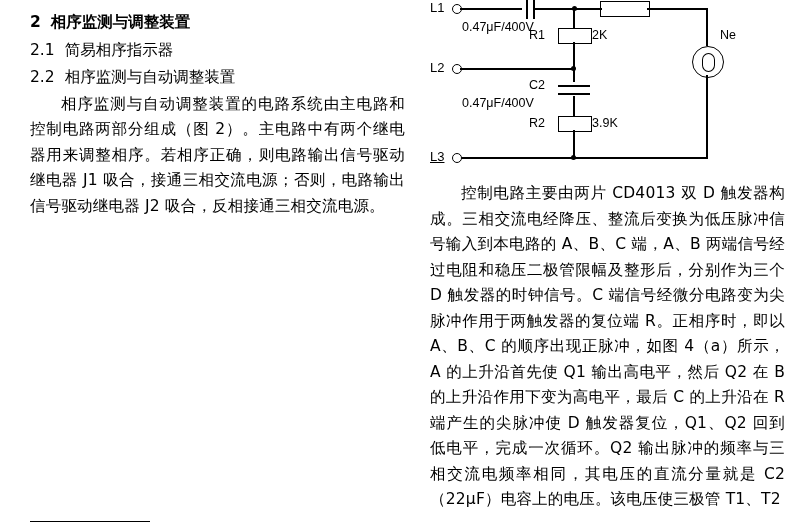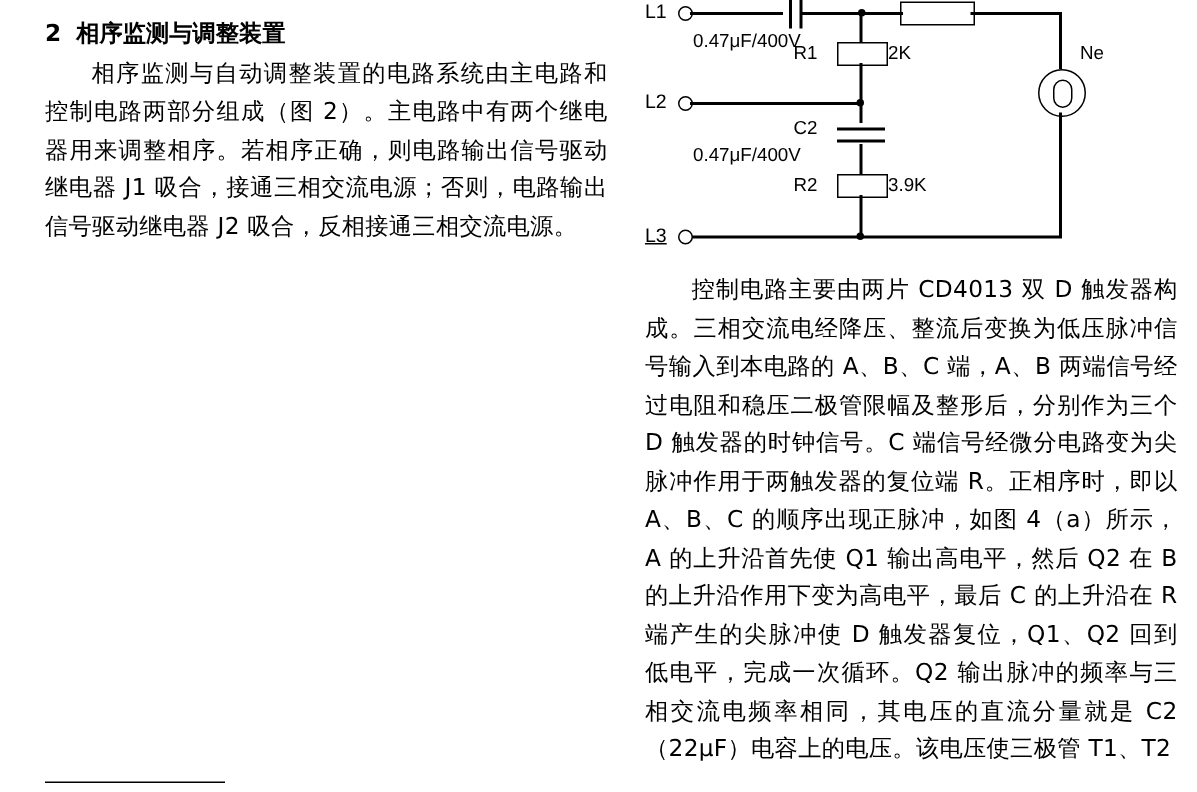--- a/index.html
+++ b/index.html
@@ -146,21 +146,27 @@
 <body>
 
 <div class="page">
 
   <div class="col-left">
 
     <h2 class="heading">
       <span class="heading-num">2</span><span>相序监测与调整装置</span>
     </h2>
 
-
+    <h3 class="heading3">
+      <span class="heading-num">2.1</span><span>简易相序指示器</span>
+    </h3>
+
+    <h3 class="heading3">
+      <span class="heading-num">2.2</span><span>相序监测与自动调整装置</span>
+    </h3>
     <p class="body-text indent">相序监测与自动调整装置的电路系统由主电路和控制电路两部分组成（图 2）。主电路中有两个继电器用来调整相序。若相序正确，则电路输出信号驱动继电器 J1 吸合，接通三相交流电源；否则，电路输出信号驱动继电器 J2 吸合，反相接通三相交流电源。</p>
   </div>
 
   <div class="col-right">
 
     <div class="circuit">
 
       <span class="term-label" style="left:0px; top:-6px;">L1</span>
       <span class="term-circle" style="left:22px; top:-2px;"></span>
 

